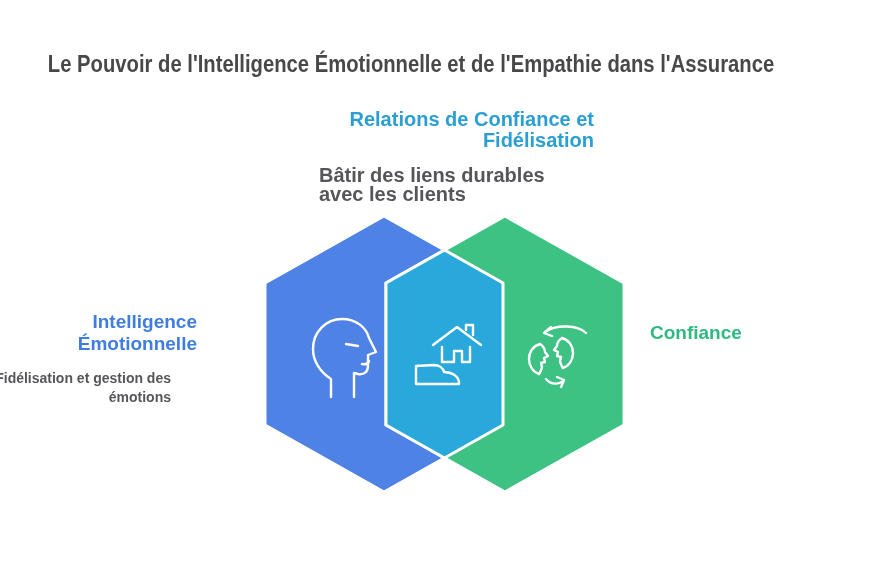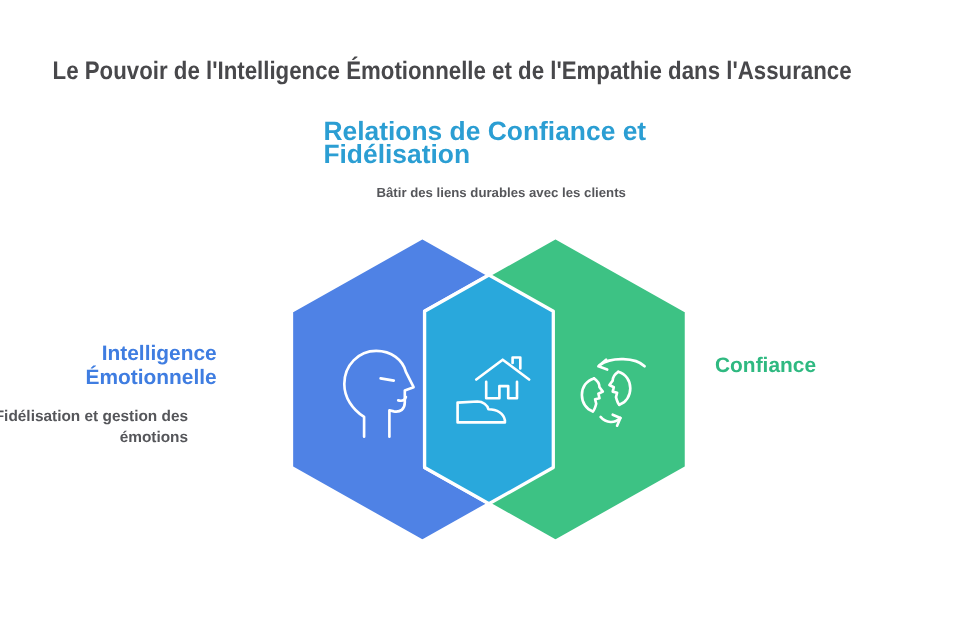--- a/index.html
+++ b/index.html
@@ -8,22 +8,22 @@
     font-family:"Liberation Sans",sans-serif;
   }
   .title{
     position:absolute;top:51px;left:50%;
     transform:translateX(-50%) scaleX(0.88);
     white-space:nowrap;font-size:23px;font-weight:700;letter-spacing:0;
   }
   .txt-block{position:absolute;}
   .heading{font-weight:700;}
   .desc{font-weight:700;}
-  .top-heading{top:109px;left:294px;width:300px;text-align:left;font-size:24px;line-height:21px;}
-  .top-desc{top:166px;left:319px;width:250px;text-align:right;font-size:12px;line-height:19px;}
+  .top-heading{top:109px;left:294px;width:300px;text-align:right;font-size:20px;line-height:21px;}
+  .top-desc{top:166px;left:319px;width:250px;text-align:left;font-size:20px;line-height:19px;}
   .left-heading{top:311px;right:624px;width:220px;text-align:right;font-size:19px;line-height:22px;}
   .left-desc{top:369px;right:650px;width:195px;text-align:right;font-size:14px;line-height:19px;}
   .right-heading{top:322px;left:650px;width:210px;text-align:left;font-size:19px;line-height:22px;}
   .right-desc{top:357px;left:650px;width:205px;text-align:left;font-size:14px;line-height:19px;}
   .venn-svg{position:absolute;left:0;top:0;width:888px;height:576px;}
   .hex{stroke-width:3;stroke-linejoin:round;}
   .icon{fill:none;stroke:#ffffff;stroke-width:2.4;stroke-linecap:round;stroke-linejoin:round;}
 </style>
 </head>
 <body>

